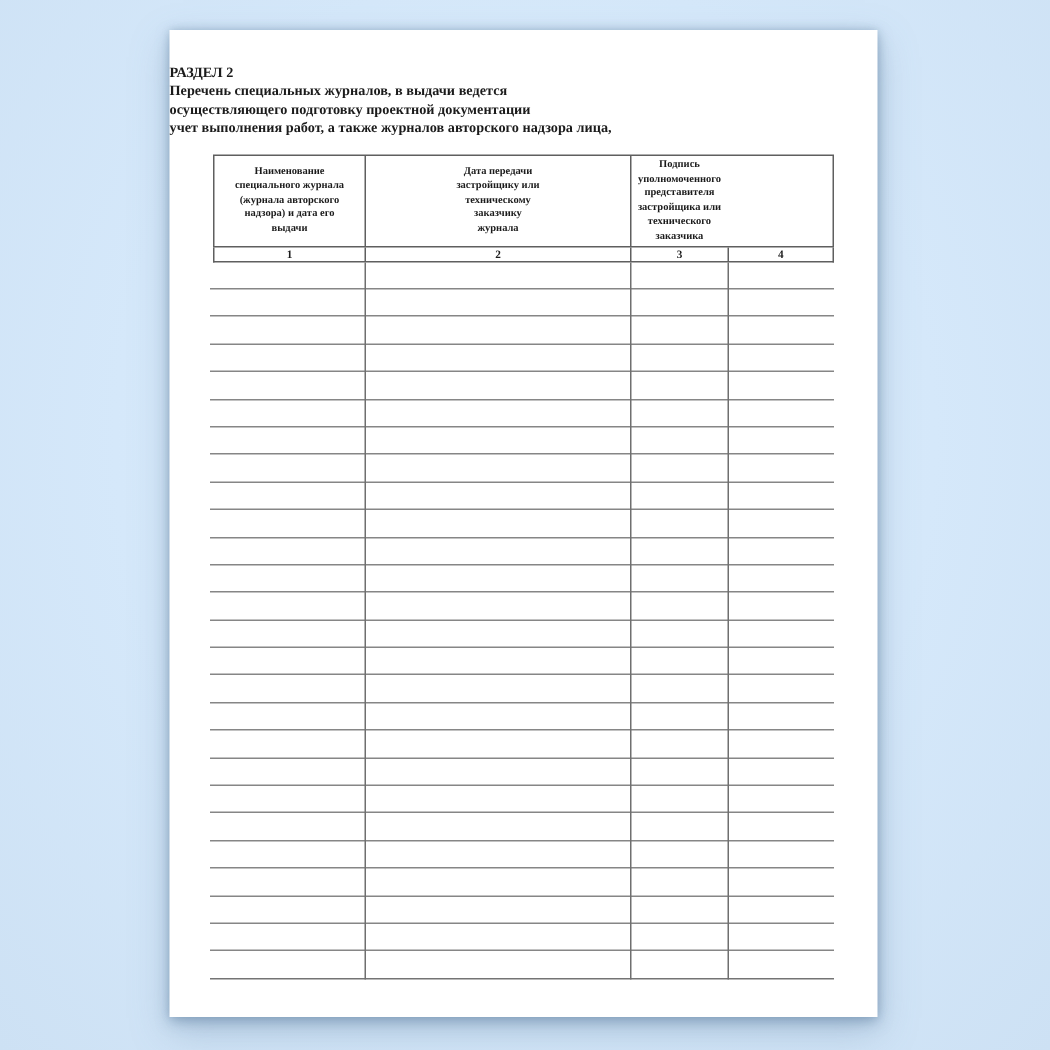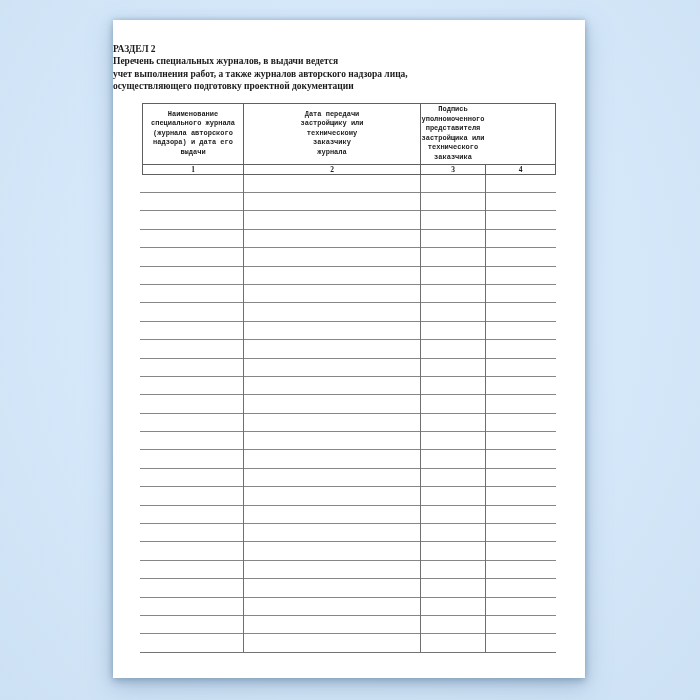--- a/index.html
+++ b/index.html
@@ -38,21 +38,20 @@
   .journal-table{
     margin:10px 29px 0 29px;
     width:414px;
     box-sizing:border-box;
   }
   .header-row{
     display:grid;
     grid-template-columns:100px 177px 65px 70px;
     border:1px solid var(--hb);
     box-sizing:content-box;
-    font-family:Liberation Mono, monospace;
   }
   .hcell{
     height:60px;
     display:flex;align-items:center;justify-content:center;
     text-align:center;
     font-size:7px;line-height:9.5px;font-weight:bold;
     white-space:pre-line;
     padding:0 2px;box-sizing:border-box;
     overflow:hidden;
   }
@@ -87,22 +86,22 @@
   .vsep-3{left:345px;}
 </style>
 </head>
 <body>
 
 <div class="paper">
 
   <div class="title-block">
     <div class="section-title">РАЗДЕЛ 2</div>
     <div class="subtitle-line">Перечень специальных журналов, в выдачи ведется</div>
+    <div class="subtitle-line">осуществляющего подготовку проектной документации</div>
     <div class="subtitle-line">учет выполнения работ, а также журналов авторского надзора лица,</div>
-    <div class="subtitle-line">осуществляющего подготовку проектной документации</div>
   </div>
 
   <div class="journal-table">
 
     <div class="header-row">
       <div class="hcell">Наименование
 специального журнала
 (журнала авторского
 надзора) и дата его
 выдачи</div>

